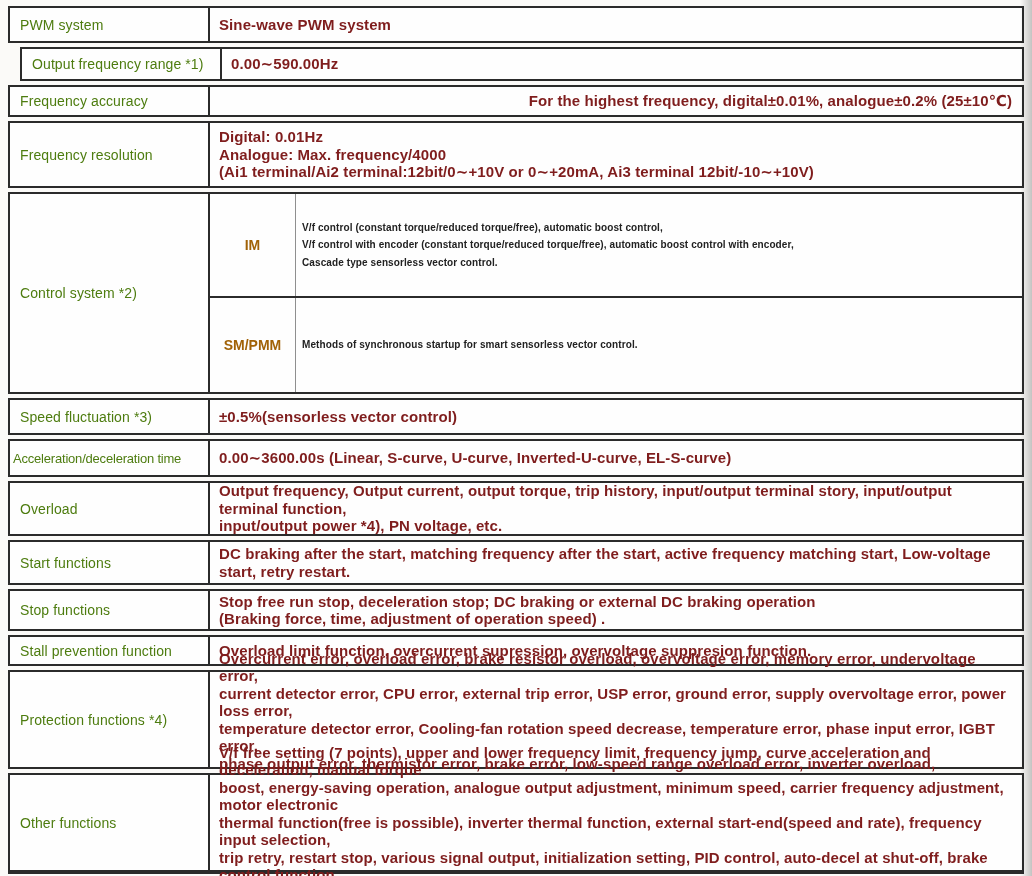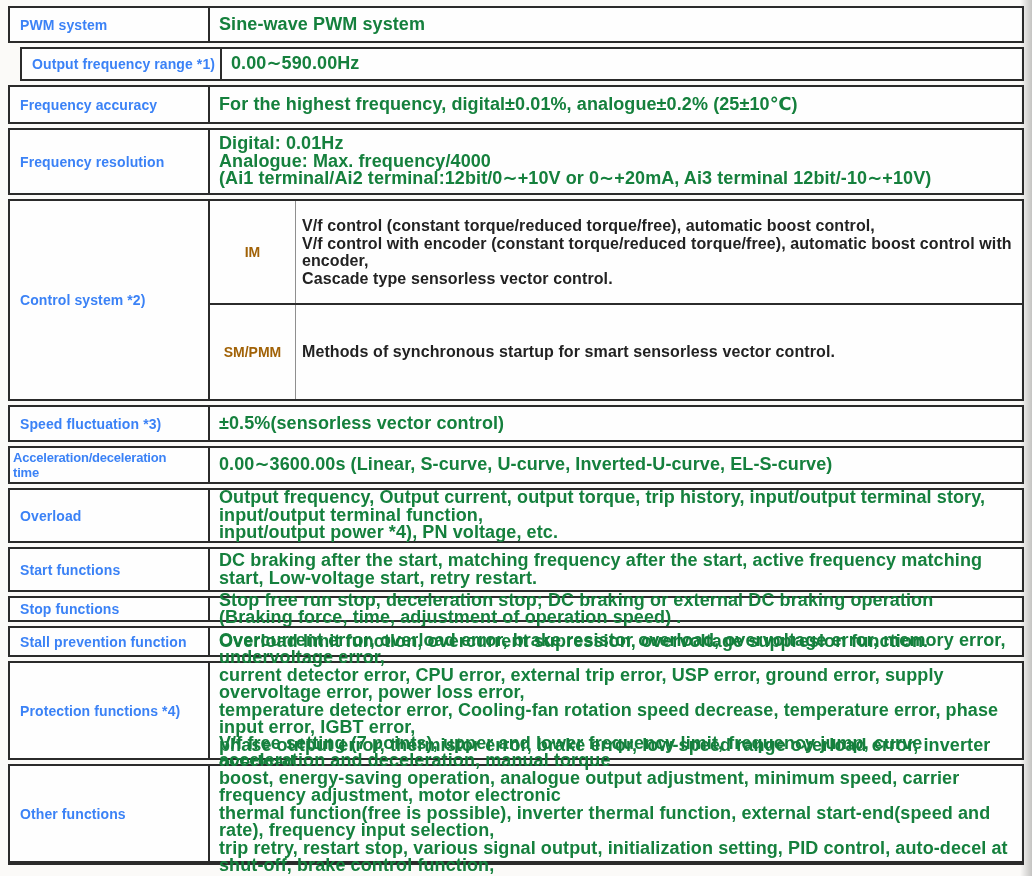--- a/index.html
+++ b/index.html
@@ -46,39 +46,39 @@
     box-sizing: border-box;
   }
   .label {
     flex: 0 0 200px;
     width: 200px;
     border-right: 2px solid #2b2b2b;
     display: flex;
     align-items: center;
     padding: 2px 4px 2px 10px;
     font-size: 14px;
-    font-weight: 700;
-    color: #3b82f6;
+    font-weight: 400;
+    color: #4d7c0f;
     letter-spacing: 0.1px;
   }
   .label.tight {
     font-size: 13px;
     padding-left: 3px;
     padding-right: 13px;
     letter-spacing: -0.2px;
   }
   .content {
     flex: 1 1 auto;
     display: flex;
     flex-direction: column;
     justify-content: center;
     padding: 4px 10px 4px 9px;
-    font-size: 18px;
+    font-size: 15px;
     font-weight: 700;
-    color: #15803d;
+    color: #7f1d1d;
     line-height: 17.5px;
     white-space: pre-line;
     letter-spacing: 0.1px;
   }
   
   .control-sub {
     flex: 1 1 auto;
     display: flex;
     flex-direction: column;
   }
@@ -102,40 +102,40 @@
     font-weight: 700;
     color: #a16207;
     box-sizing: border-box;
   }
   .desc-cell {
     flex: 1 1 auto;
     display: flex;
     flex-direction: column;
     justify-content: center;
     padding: 4px 8px 4px 6px;
-    font-size: 16px;
+    font-size: 10px;
     font-weight: 700;
     color: #222;
     line-height: 17.5px;
     white-space: pre-line;
     letter-spacing: 0.1px;
   }
   
   .h-r1  { height: 37px; }
   .h-r2  { height: 34px; margin-left: 12px; }
-  .h-r3  { height: 39px; }
+  .h-r3  { height: 32px; text-align: right; }
   .h-r4  { height: 67px; }
   .h-r5  { height: 202px; }
   .h-im  { flex: 0 0 102px; }
   .h-sm  { flex: 1 1 auto; }
   .h-r6  { height: 37px; }
   .h-r7  { height: 38px; }
   .h-r8  { height: 55px; }
   .h-r9  { height: 45px; }
-  .h-r10 { height: 26px; }
+  .h-r10 { height: 42px; }
   .h-r11 { height: 31px; }
   .h-r12 { height: 99px; }
   .h-r13 { height: 101px; }
 </style>
 </head>
 <body>
 
 <div class="page">
 
   <div class="spec-table">

